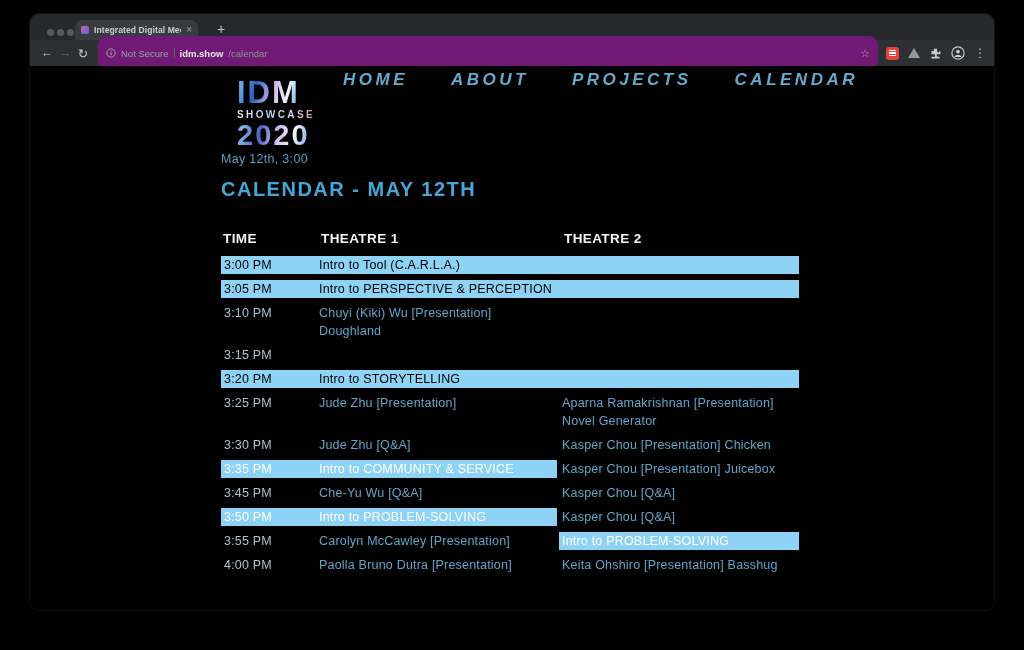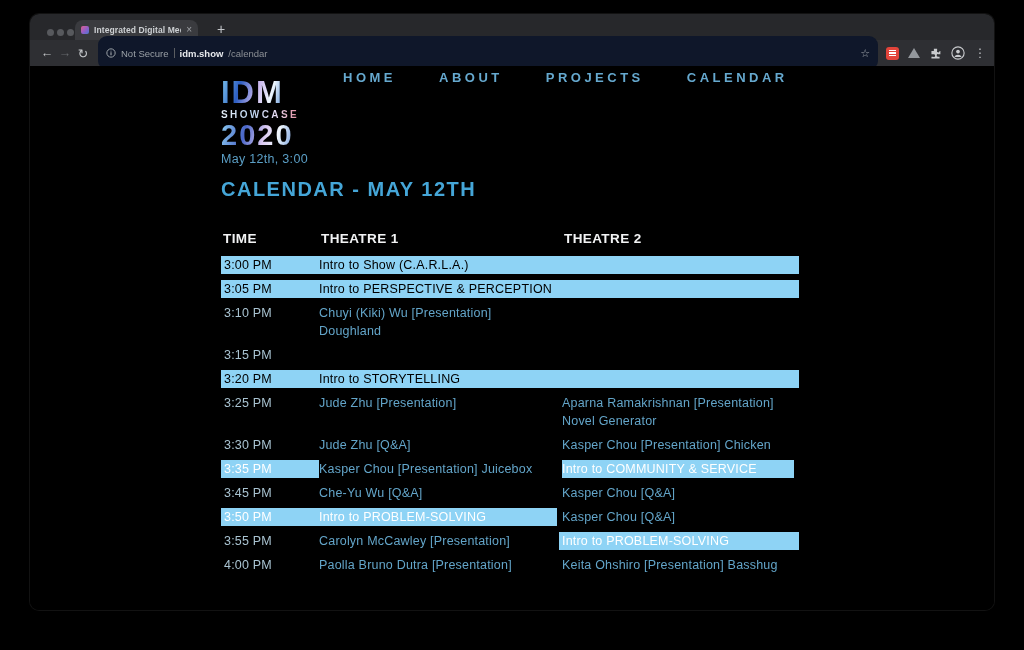--- a/index.html
+++ b/index.html
@@ -21,21 +21,21 @@
             background:linear-gradient(135deg,#e0608f 0%,#8f5fc9 55%,#4a79d0 100%); }
   .tab-title{ flex:1; font-size:8.5px; color:#cdd0d3; white-space:nowrap; overflow:hidden; letter-spacing:0.1px; font-weight:700;}
   .tab-close{ font-size:10px; color:#9da0a4; line-height:1; cursor:pointer; }
   .newtab{ position:absolute; left:181px; top:6px; width:20px; height:20px; color:#c3c6c9;
            font-size:14px; text-align:center; line-height:19px; cursor:pointer; }
 
   
   .toolbar{ position:relative; height:26px; background:#2e2f33; display:flex; align-items:center; padding:0 8px; }
   .navbtn{ width:18px; text-align:center; font-size:12.5px; color:#c6c9cc; cursor:pointer; flex:0 0 auto; }
   .navbtn.disabled{ color:#65686c; }
-  .omnibox{ flex:1; height:34px; margin:0 8px 0 6px; background:#0f172a; border-radius:9px;
+  .omnibox{ flex:1; height:34px; margin:0 8px 0 6px; background:#701a75; border-radius:9px;
             display:flex; align-items:center; padding:0 8px; gap:5px; min-width:0; cursor:text; }
   .info-icon{ width:10px; height:10px; flex:0 0 auto; }
   .info-icon circle{ stroke:#9aa0a6; fill:none; }
   .info-icon line{ stroke:#9aa0a6; }
   .sec-label{ font-size:9.5px; color:#9aa0a6; white-space:nowrap; }
   .url-divider{ width:1px; height:10px; background:#5a5d61; }
   .url-host{ font-size:9.5px; color:#e8eaed; font-weight:700; white-space:nowrap; }
   .url-path{ font-size:9.5px; color:#8d9196; white-space:nowrap; flex:1; }
   .star{ font-size:11px; color:#9aa0a6; cursor:pointer; }
   .extrow{ display:flex; align-items:center; gap:9px; flex:0 0 auto; }
@@ -44,25 +44,25 @@
   .ext-red i{ display:block; width:7px; height:1.5px; background:#fff; }
   .ext-tri{ width:0; height:0; border-left:6px solid transparent; border-right:6px solid transparent;
             border-bottom:10px solid #93979c; cursor:pointer; }
   .ext-puzzle{ width:13px; height:13px; cursor:pointer; }
   .avatar{ width:14px; height:14px; cursor:pointer; }
   .kebab{ font-size:12px; color:#c3c6c9; cursor:pointer; letter-spacing:0; line-height:1; }
 
   
   .content{ position:relative; height:544px; background:#000; }
   .site-nav{ position:absolute; left:313px; top:4px; display:flex; gap:43px; }
-  .site-nav a{ font-size:13px; font-weight:700; letter-spacing:3.5px; color:var(--nav,#66a9cf);
-               text-decoration:none; cursor:pointer; }
+  .site-nav a{ font-size:17px; font-weight:700; letter-spacing:3.5px; color:var(--nav,#66a9cf);
+               text-decoration:none; cursor:pointer;font-style:italic; }
   .main{ padding:12px 0 0 191px; }
 
-  .logo{ cursor:pointer; width:86px; }
+  .logo{ cursor:pointer; width:86px;margin-left:16px; }
   .logo-idm{ font-size:31px; font-weight:700; letter-spacing:2px; line-height:30px;
     background:linear-gradient(105deg,#7cc4ee 0%,#2d5ec2 22%,#c9b5ec 42%,#eef6fd 58%,#3f7fd2 78%,#9a6fd6 100%);
     -webkit-background-clip:text; background-clip:text; color:transparent; }
   .logo-showcase{ font-size:10px; font-weight:700; letter-spacing:2.4px; line-height:13px;
     background:linear-gradient(90deg,#eaf3fb 0%,#bcd4f0 35%,#e8ddf4 65%,#e06a7a 100%);
     -webkit-background-clip:text; background-clip:text; color:transparent; }
   .logo-year{ font-size:29px; font-weight:700; letter-spacing:2px; line-height:28px;
     background:linear-gradient(105deg,#8fd0f2 0%,#4a66c8 28%,#d9c7f1 50%,#f0f7fd 65%,#5f8fd8 88%,#8a65c9 100%);
     -webkit-background-clip:text; background-clip:text; color:transparent; }
   .logo-caption{ margin-top:4px; font-size:12.5px; line-height:13px; color:var(--caption,#5b9fc6); letter-spacing:0.3px; }
@@ -158,21 +158,21 @@
 
       <div class="sched">
         <div class="t-head">
           <div>TIME</div>
           <div>THEATRE 1</div>
           <div>THEATRE 2</div>
         </div>
         <div id="rows">
   <div class="t-row hl-full">
     <div class="cell c-time">3:00 PM</div>
-    <div class="cell c-t1">Intro to Show (C.A.R.L.A.)</div>
+    <div class="cell c-t1">Intro to Tool (C.A.R.L.A.)</div>
     <div class="cell c-t2"></div>
   </div>
 
   <div class="t-row hl-full">
     <div class="cell c-time">3:05 PM</div>
     <div class="cell c-t1">Intro to PERSPECTIVE &amp; PERCEPTION</div>
     <div class="cell c-t2"></div>
   </div>
 
   <div class="t-row hl-none">
@@ -199,22 +199,22 @@
   </div>
 
   <div class="t-row hl-none">
     <div class="cell c-time">3:30 PM</div>
     <div class="cell c-t1">Jude Zhu [Q&amp;A]</div>
     <div class="cell c-t2">Kasper Chou [Presentation] Chicken</div>
   </div>
 
   <div class="t-row hl-left">
     <div class="cell c-time">3:35 PM</div>
+    <div class="cell c-t1">Intro to COMMUNITY &amp; SERVICE</div>
     <div class="cell c-t2">Kasper Chou [Presentation] Juicebox</div>
-    <div class="cell c-t1">Intro to COMMUNITY &amp; SERVICE</div>
   </div>
 
 
   <div class="t-row hl-none">
     <div class="cell c-time">3:45 PM</div>
     <div class="cell c-t1">Che-Yu Wu [Q&amp;A]</div>
     <div class="cell c-t2">Kasper Chou [Q&amp;A]</div>
   </div>
 
   <div class="t-row hl-left">

